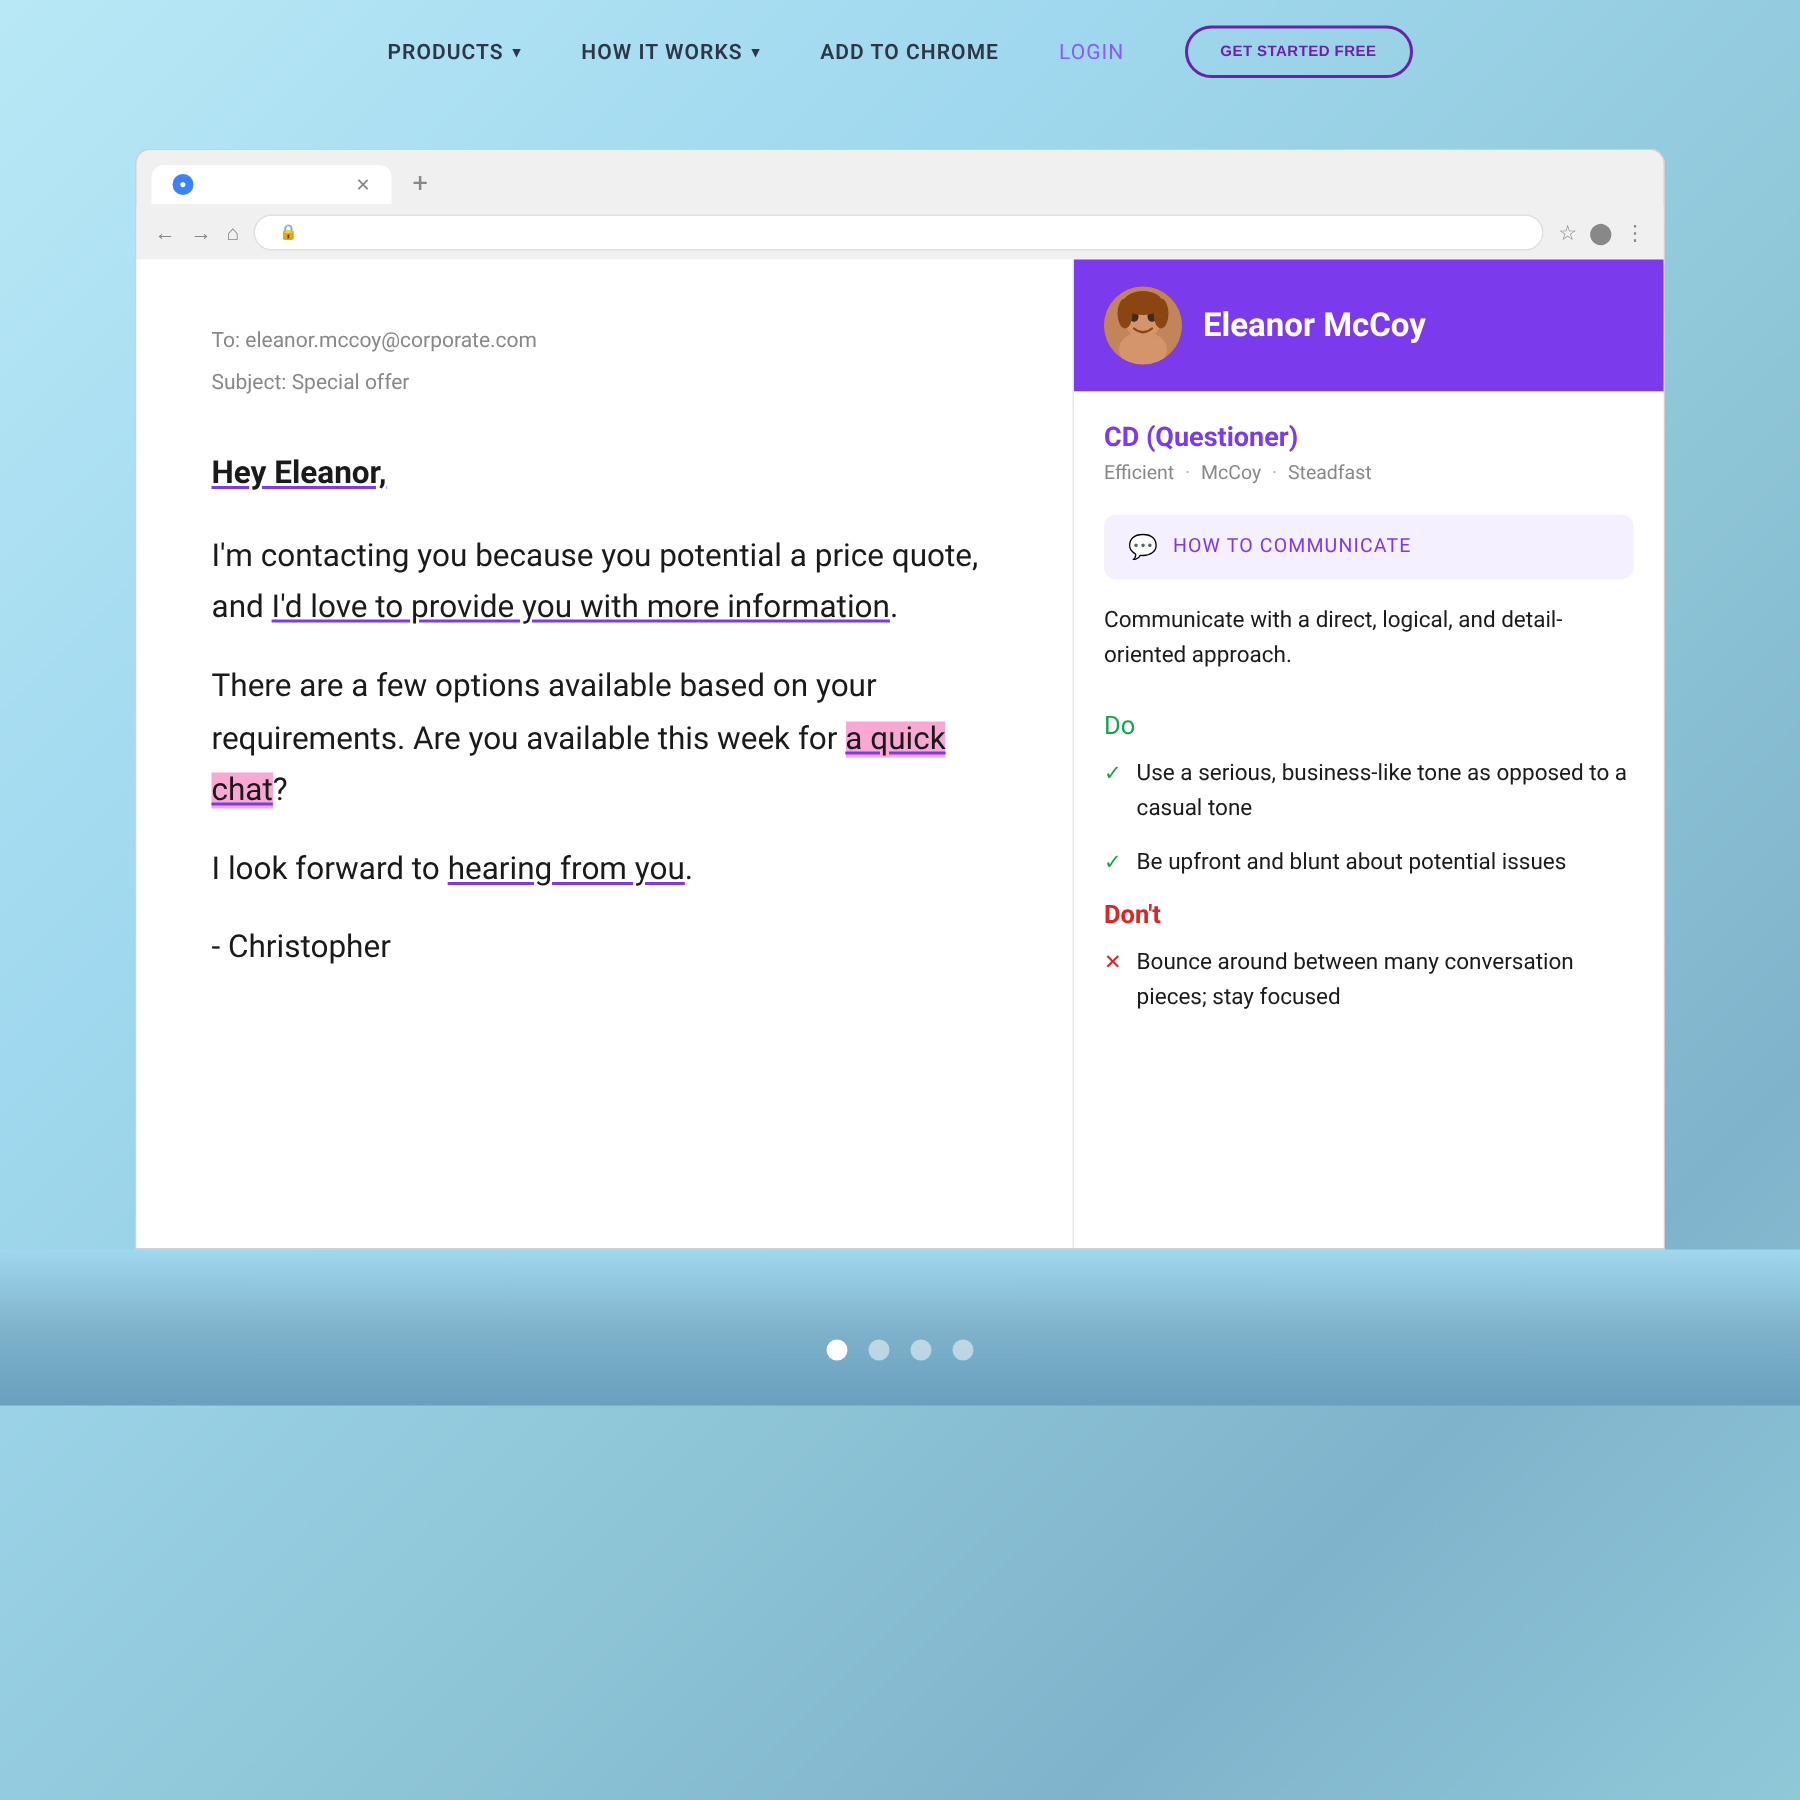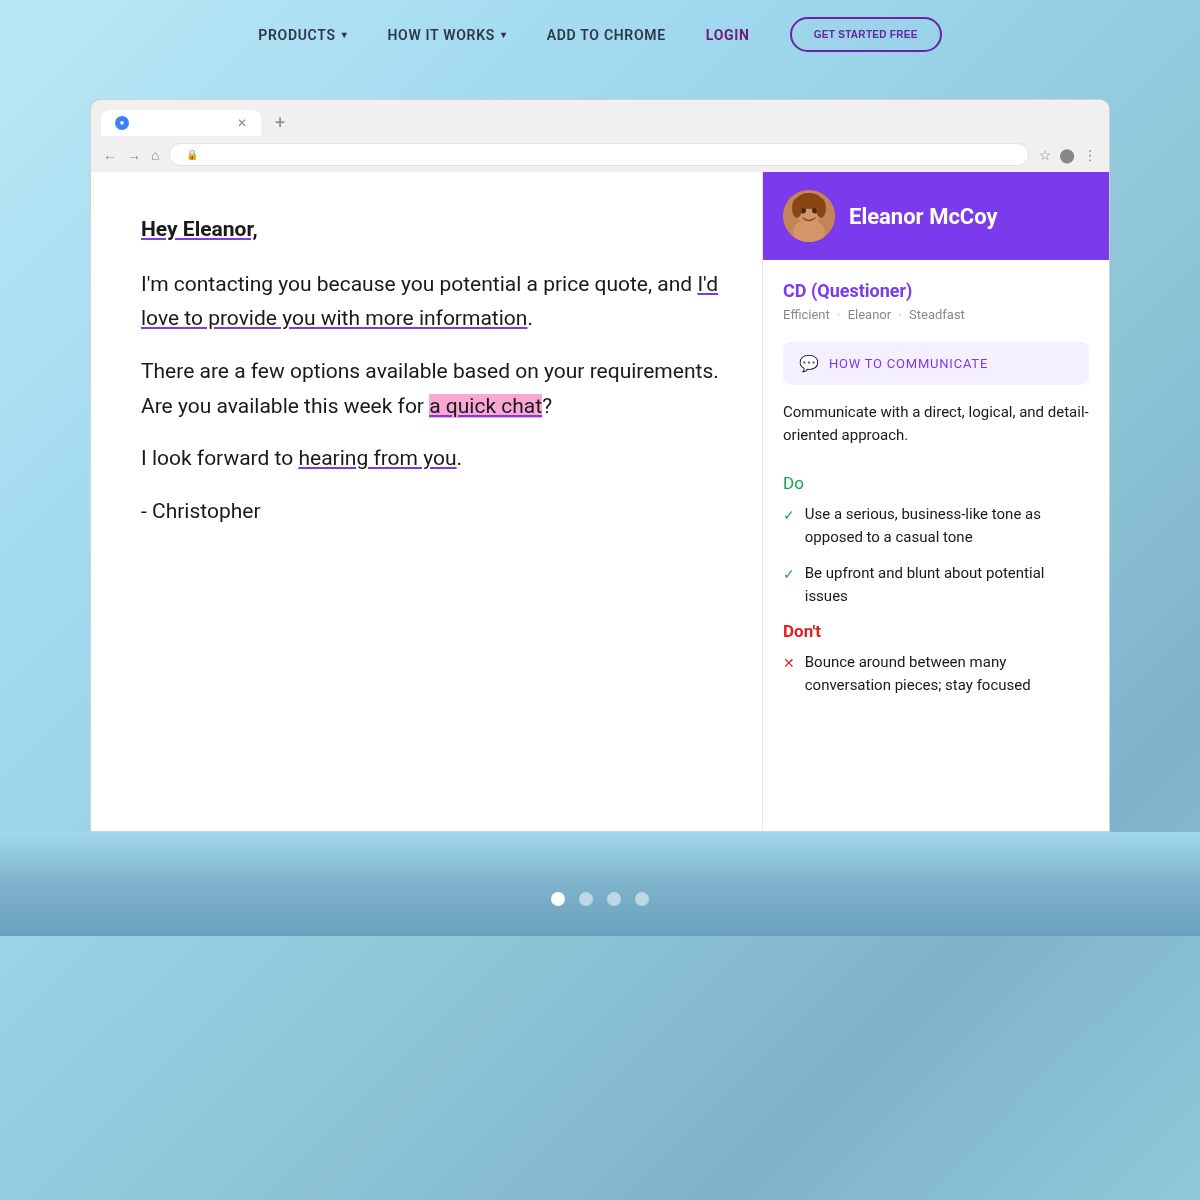--- a/index.html
+++ b/index.html
@@ -29,22 +29,22 @@
       letter-spacing: 0.05em;
       cursor: pointer;
       text-transform: uppercase;
     }
     .nav-item .chevron {
       font-size: 10px;
       color: #2d3748;
     }
     .nav-login {
       font-size: 14px;
-      font-weight: 700;
-      color: #701a75;
+      font-weight: 400;
+      color: #8b5cf6;
       letter-spacing: 0.05em;
       cursor: pointer;
       text-transform: uppercase;
     }
     .nav-cta {
       font-size: 10px;
       font-weight: 700;
       color: #6b21a8;
       border: 2px solid #6b21a8;
       border-radius: 30px;
@@ -193,21 +193,21 @@
       text-decoration: underline;
       text-decoration-color: #7c3aed;
       color: #1a1a1a;
     }
     .email-sig {
       margin-top: 10px;
     }
 
     
     .profile-panel {
-      width: 347px;
+      width: 394px;
       border-left: 1px solid #e5e7eb;
       display: flex;
       flex-direction: column;
     }
     .profile-header {
       background: #7c3aed;
       padding: 18px 20px;
       display: flex;
       align-items: center;
       gap: 14px;
@@ -389,20 +389,24 @@
         <span class="browser-action-btn">☆</span>
         <span class="browser-action-btn">⬤</span>
         <span class="browser-action-btn">⋮</span>
       </div>
     </div>
   </div>
 
   <div class="content-area">
 
     <div class="email-panel">
+      <div class="email-meta">
+        <div>To: eleanor.mccoy@corporate.com</div>
+        <div>Subject: Special offer</div>
+      </div>
       <div class="email-body">
         <span class="email-greeting">Hey Eleanor,</span>
         <p class="email-para">
           <span>I'm contacting you because you potential a price quote, and </span><span class="email-link">I'd love to provide you with more information</span><span>.</span>
         </p>
         <p class="email-para">
           <span>There are a few options available based on your requirements.  Are you available this week for </span><span class="email-highlight">a quick chat</span><span>?</span>
         </p>
         <p class="email-para">
           <span>I look forward to </span><span class="email-link">hearing from you</span><span>.</span>
@@ -428,21 +432,21 @@
             <ellipse cx="38" cy="18" rx="5" ry="10" fill="#8b4513"></ellipse>
           </svg>
         </div>
         <span class="profile-name">Eleanor McCoy</span>
       </div>
       <div class="profile-body">
         <div class="profile-type">CD (Questioner)</div>
         <div class="profile-traits">
           <span>Efficient</span>
           <span class="trait-sep">·</span>
-          <span>Eleanor</span>
+          <span>McCoy</span>
           <span class="trait-sep">·</span>
           <span>Steadfast</span>
         </div>
         <div class="how-to-section">
           <span class="how-to-icon">💬</span>
           <span class="how-to-label">HOW TO COMMUNICATE</span>
         </div>
         <p class="communicate-desc">Communicate with a direct, logical, and detail-oriented approach.</p>
         <div class="do-label">Do</div>
         <div class="do-item">

